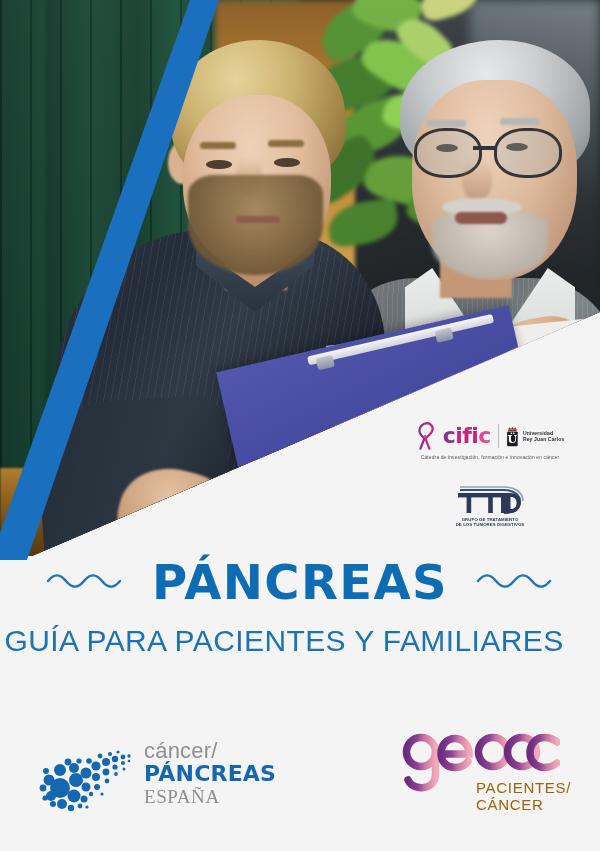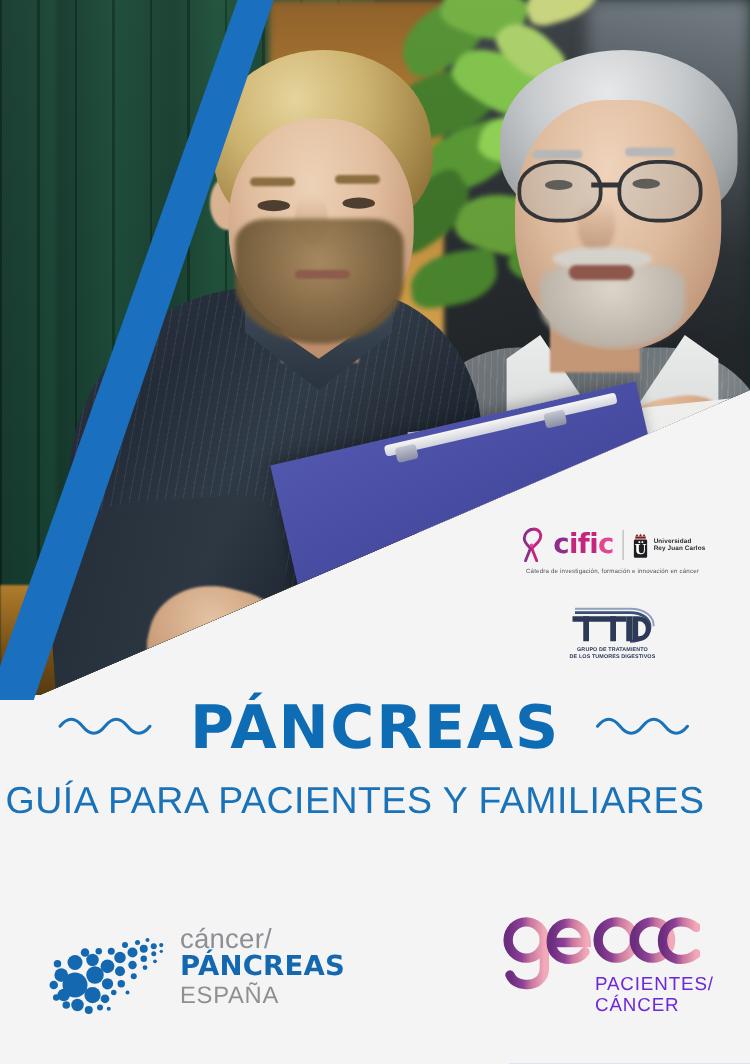--- a/index.html
+++ b/index.html
@@ -219,26 +219,26 @@
 
   
   .cpe{position:absolute;left:38px;top:738px;width:230px;height:82px;}
   .cpe-mark{position:absolute;left:0;top:4px;width:96px;height:72px;}
   .cpe-txt{position:absolute;left:106px;top:2px;width:124px;}
   .cpe-l1{font-size:22px;color:#8d8f93;line-height:22px;letter-spacing:.2px;
     font-family:"Liberation Sans",sans-serif;}
   .cpe-l2{font-size:22px;color:#1368b0;font-weight:700;line-height:24px;letter-spacing:.2px;
     font-family:"DejaVu Sans",sans-serif;}
   .cpe-l3{font-size:19px;color:#8d8f93;line-height:21px;letter-spacing:.6px;
-    font-family:Liberation Sans, sans-serif;}
+    font-family:Liberation Serif, serif;}
 
   .gepac{position:absolute;left:398px;top:730px;width:170px;height:92px;}
   .gepac-word{position:absolute;left:0;top:0;width:162px;height:62px;}
   .gepac-sub{position:absolute;left:78px;top:50px;font-size:15px;line-height:16.5px;
-    color:#6d28d9;letter-spacing:.7px;font-family:"Liberation Sans",sans-serif;}
+    color:#a16207;letter-spacing:.7px;font-family:"Liberation Sans",sans-serif;}
 </style>
 </head>
 <body>
 
 <div id="cover">
 
   <div class="photo-block">
     <div class="photo">
 
       <div class="bg-wood"></div>

